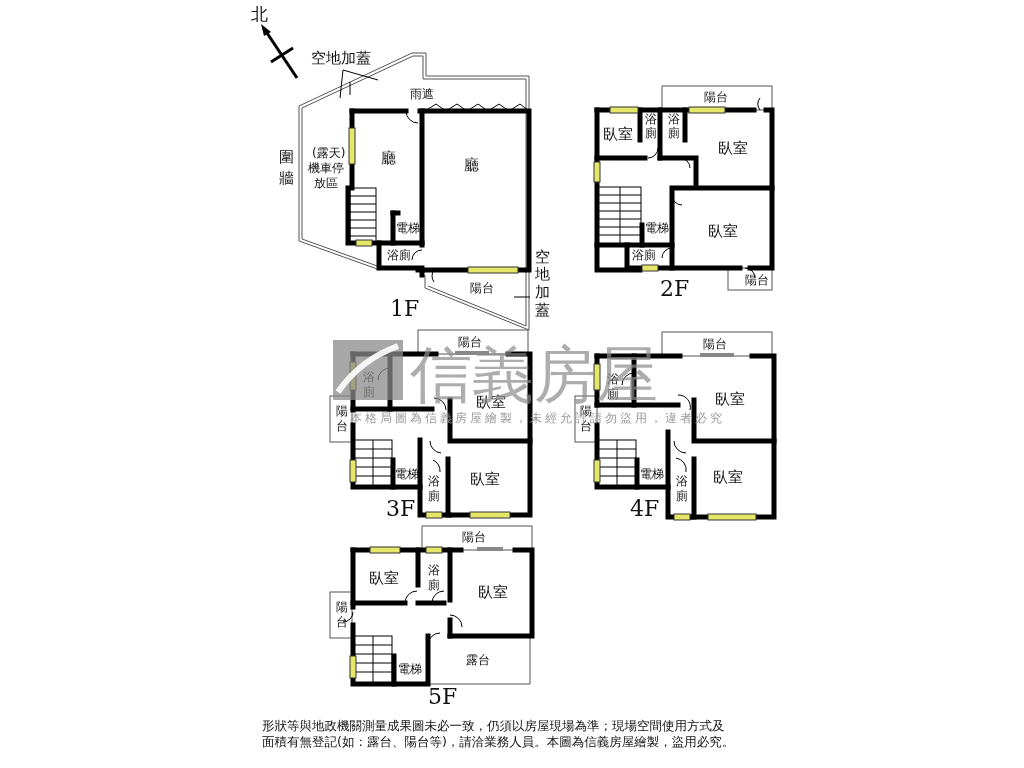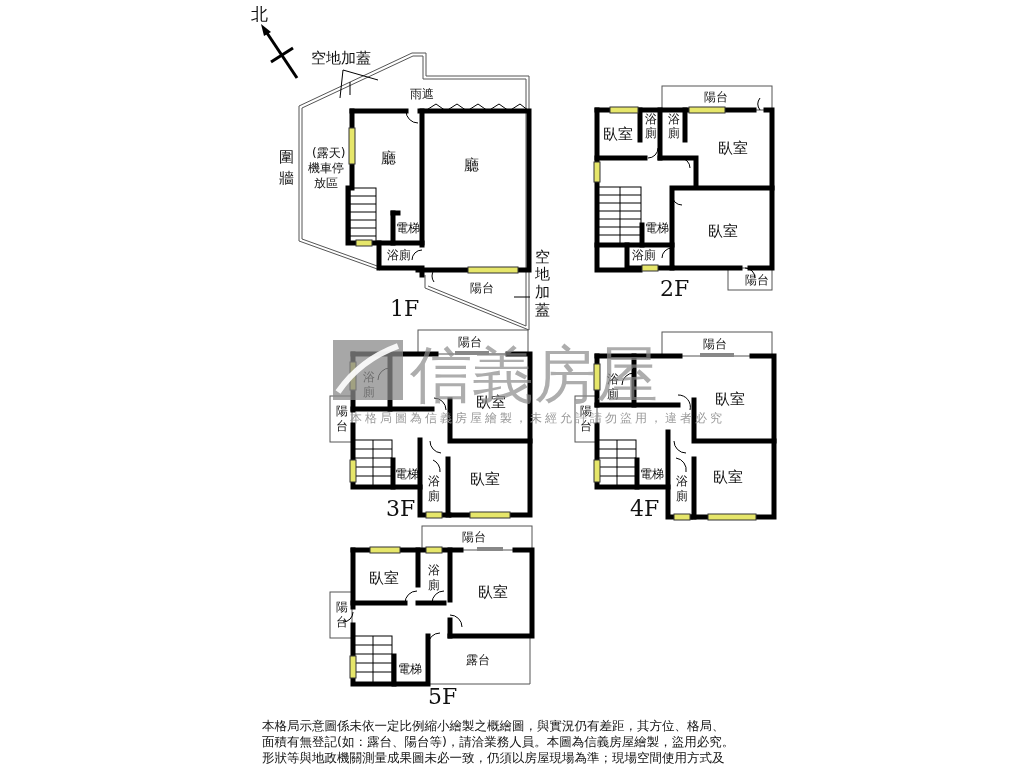--- a/index.html
+++ b/index.html
@@ -276,16 +276,15 @@
 
   <g>
     <rect x="333" y="340" width="70" height="60" fill="#8a8a8a" fill-opacity="0.75"></rect>
     <path d="M338,392 Q360,360 398,346" stroke="#fff" stroke-width="6" fill="none" opacity="0.9"></path>
     <text class="wm" x="410" y="396">信義房屋</text>
     <text class="wm-s" x="350" y="422">本格局圖為信義房屋繪製，未經允許請勿盜用，違者必究</text>
   </g>
 </svg>
 
 <div id="disclaimer">
-  <div>本格局示意圖係未依一定比例縮小繪製之概繪圖，與實況仍有差距，其方位、格局、</div>
+  <div>形狀等與地政機關測量成果圖未必一致，仍須以房屋現場為準；現場空間使用方式及</div>
   <div>面積有無登記(如：露台、陽台等)，請洽業務人員。本圖為信義房屋繪製，盜用必究。</div>
-  <div>形狀等與地政機關測量成果圖未必一致，仍須以房屋現場為準；現場空間使用方式及</div>
 </div>
 
 </body></html>

